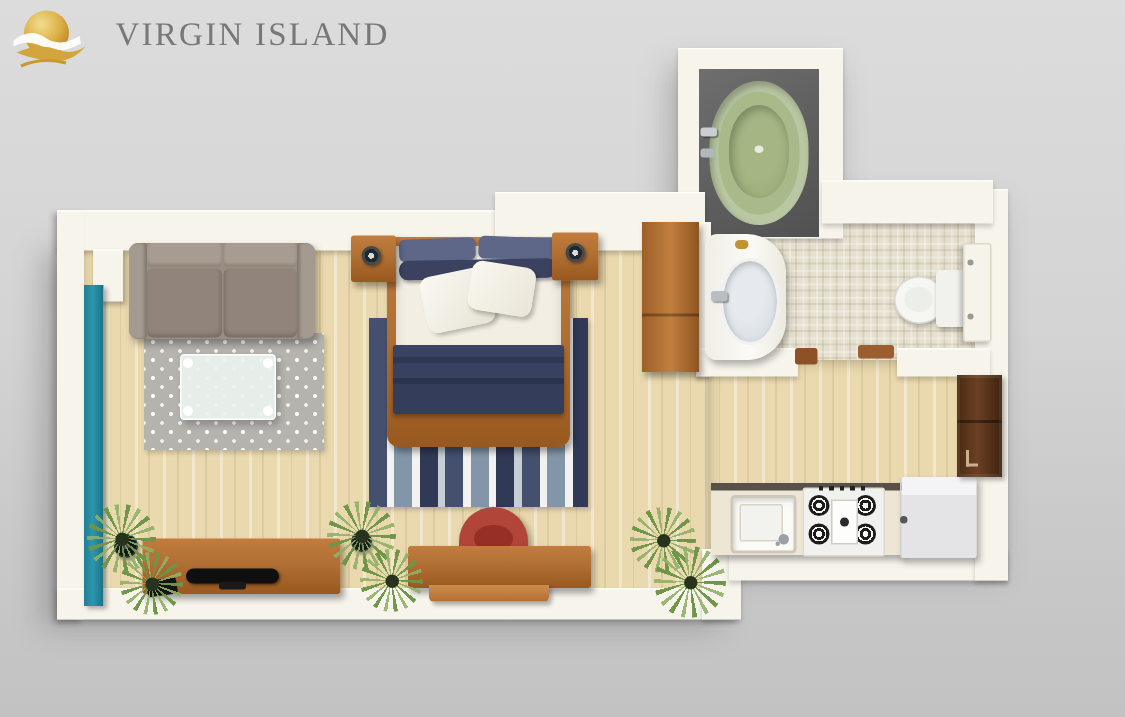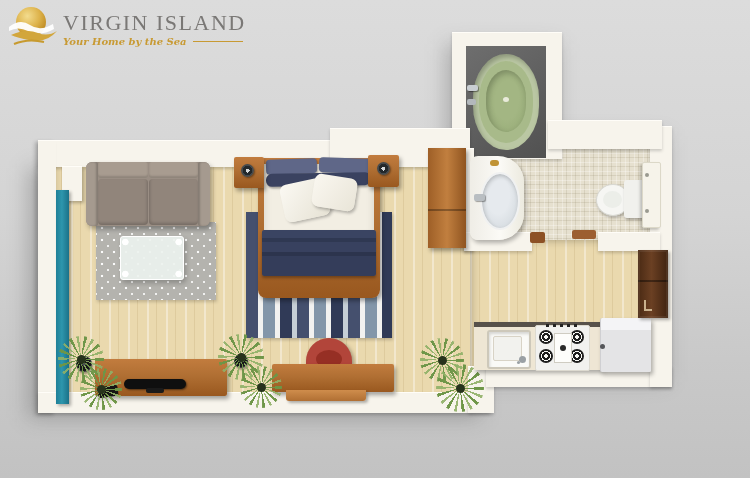--- a/index.html
+++ b/index.html
@@ -24,21 +24,21 @@
   .plant{position:absolute;border-radius:50%;
     background-image:repeating-conic-gradient(from 8deg,rgba(110,150,72,.95) 0 8deg,rgba(0,0,0,0) 8deg 40deg),repeating-conic-gradient(from 28deg,rgba(143,176,103,.9) 0 7deg,rgba(0,0,0,0) 7deg 40deg),repeating-conic-gradient(from 48deg,rgba(96,130,60,.85) 0 6deg,rgba(0,0,0,0) 6deg 40deg);}
   .plant:after{content:"";position:absolute;left:50%;top:50%;width:9px;height:9px;margin:-4px 0 0 -4px;border-radius:50%;background:#27331c;}
   .burner{position:absolute;width:14px;height:14px;border-radius:50%;
     background:radial-gradient(circle,#f6f6f3 0 2px,#1d1d1d 2px 4px,#f6f6f3 4px 5px,#1d1d1d 5px 7px);}
   .lamp{position:absolute;width:13px;height:13px;border-radius:50%;
     background:radial-gradient(circle,#d6dadc 0 2px,#23282b 2px 4.5px,#44494c 4.5px 6.5px);box-shadow:1px 1px 2px rgba(0,0,0,.4);}
   .speaker{position:absolute;border-radius:50%;background:radial-gradient(circle,#4a4f52 0 2px,#17191a 2px 60%,#303436 60% 100%);box-shadow:1px 2px 2px rgba(0,0,0,.35);}
   
   .logo{position:absolute;left:8px;top:4px;display:flex;align-items:flex-start;}
-  .logo-text{margin-left:3px;text-align:right;}
+  .logo-text{margin-left:17px;text-align:right;}
   .logo-title{font-family:"Liberation Serif",serif;font-size:22px;letter-spacing:1.5px;color:var(--logo-gray,#7a7876);line-height:26px;margin-top:6px;}
   .logo-subrow{display:flex;align-items:center;margin-top:0;}
   .logo-tagline{font-family:"DejaVu Serif",serif;font-style:italic;font-weight:bold;font-size:10px;color:var(--logo-gold,#c89a33);}
   .logo-line{width:50px;height:1px;background:var(--logo-gold,#c89a33);margin-left:6px;}
 </style>
 </head>
 <body>
 
 <div class="stage">
 
@@ -171,20 +171,16 @@
           <stop offset="100%" stop-color="#b9841c"></stop>
         </radialGradient>
       </defs>
       <circle cx="23" cy="18" r="15" fill="url(#sun)"></circle>
       <path d="M1 23 Q12 14 22 21 Q32 28 45 20 L46 25 Q32 33 20 27 Q10 22 1 27 Z" fill="#ffffff" opacity="0.95"></path>
       <path d="M3 31 Q18 24 30 29 Q40 33 49 27 Q38 40 21 36 Q10 34 3 31 Z" fill="#d2a63c"></path>
       <path d="M6 40 Q20 34 36 38" stroke="#c79a2e" stroke-width="2" fill="none"></path>
     </svg>
     <div class="logo-text">
       <div class="logo-title">VIRGIN ISLAND</div>
-      <div class="logo-subrow">
-        <span class="logo-tagline">Your Home by the Sea</span>
-        <span class="logo-line"></span>
-      </div>
     </div>
   </div>
 
 </div>
 
 </body></html>

